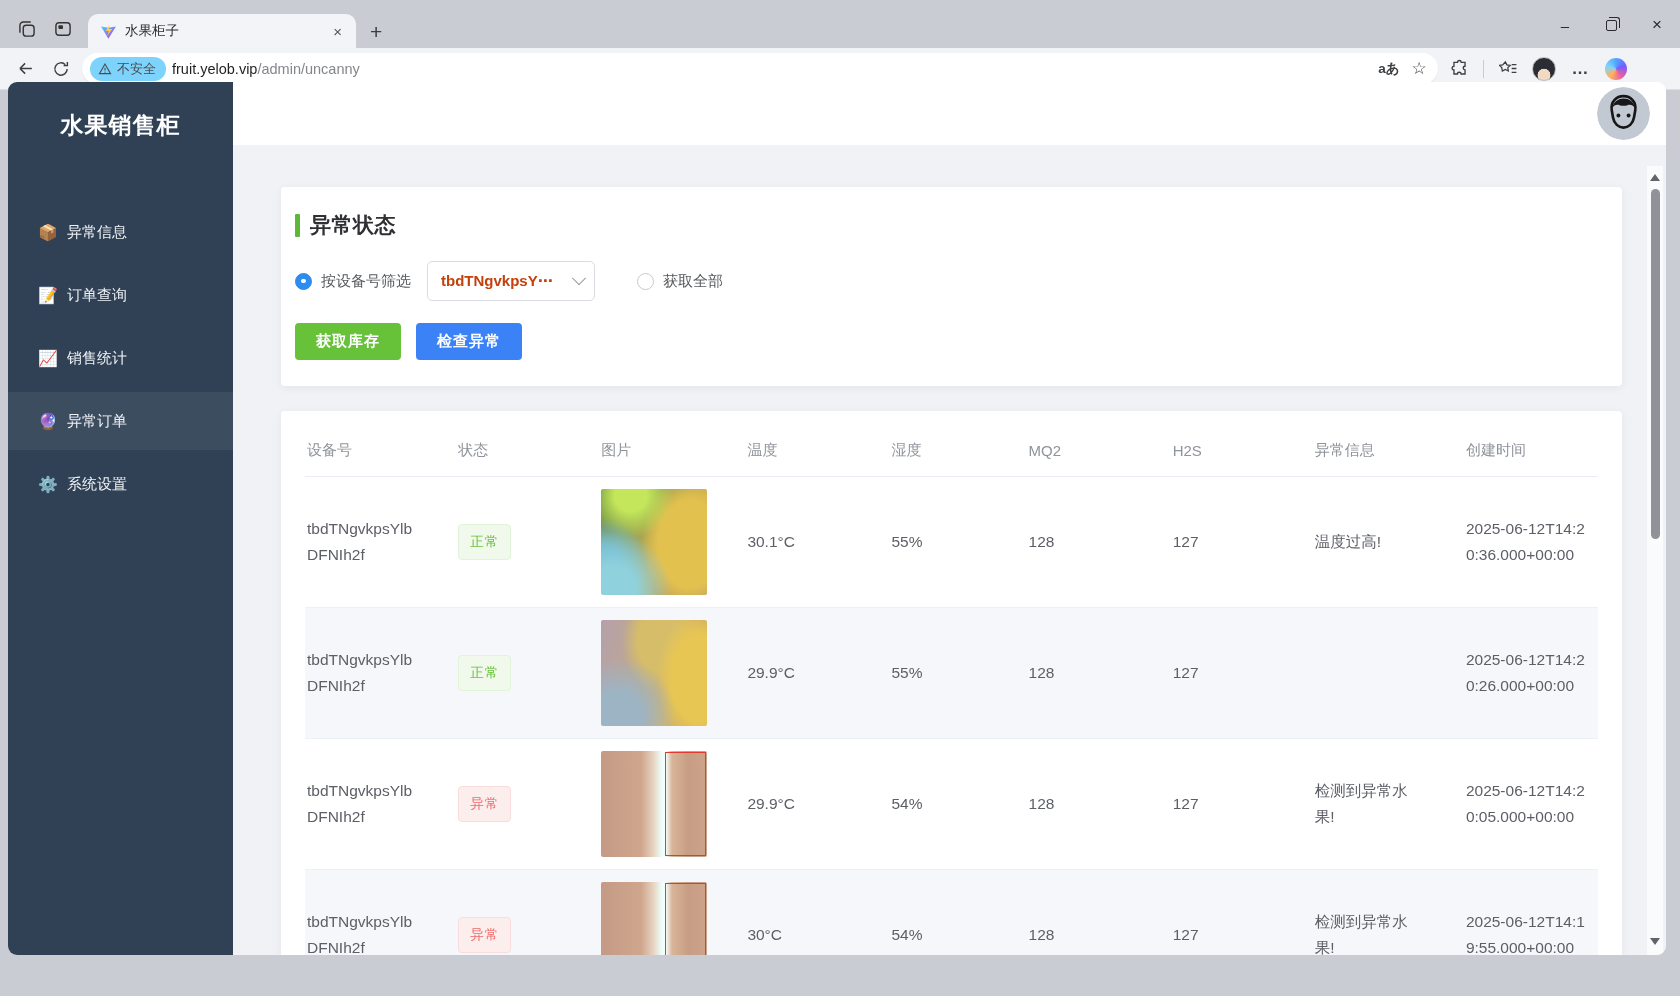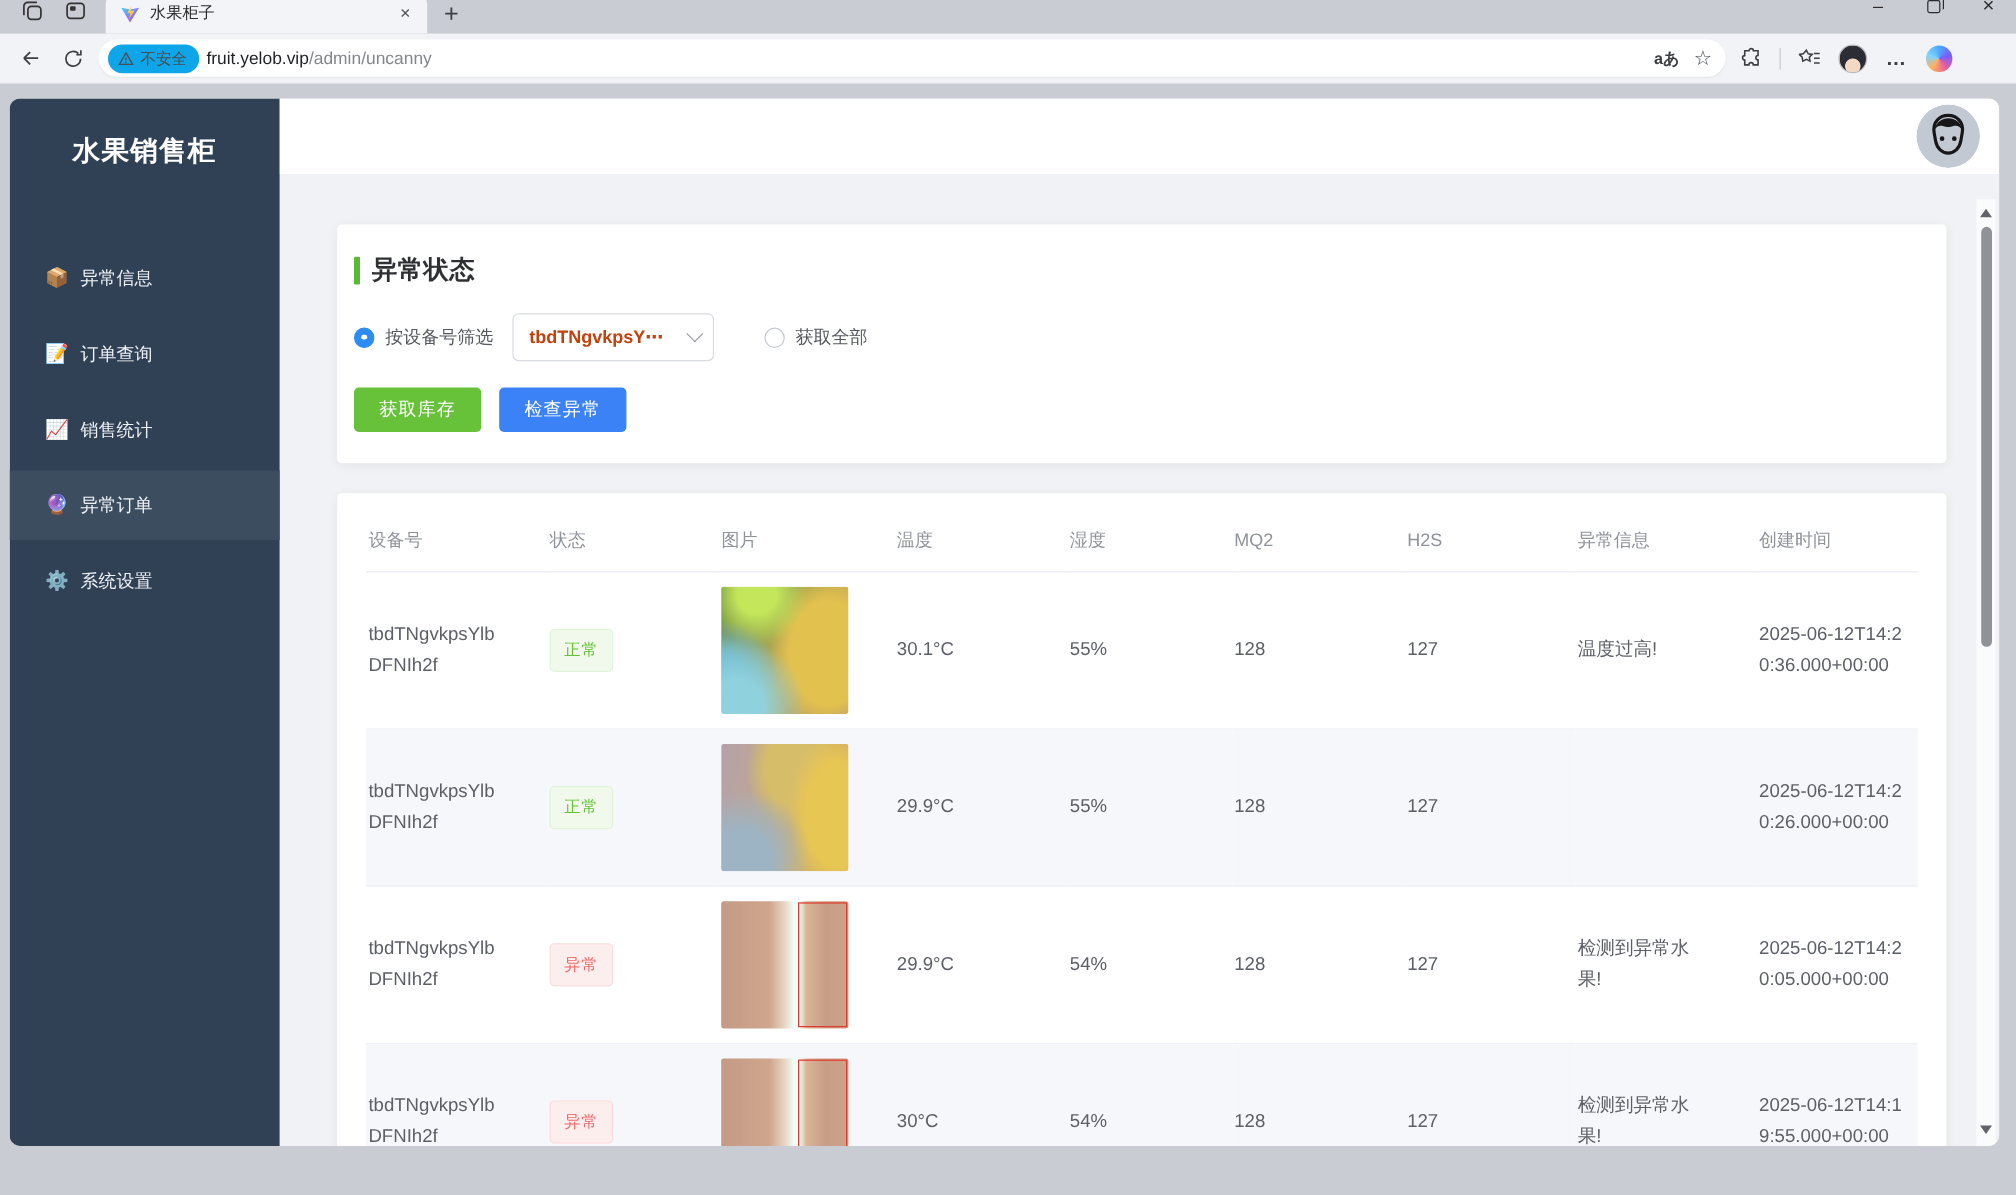--- a/index.html
+++ b/index.html
@@ -1,35 +1,35 @@
 <!DOCTYPE html>
 <html><head>
 <meta charset="utf-8">
 <style>
   * { margin:0; padding:0; box-sizing:border-box; }
   html,body { width:1680px; height:996px; overflow:hidden; }
   body { background:#c9ccd2; font-family:"Liberation Sans","DejaVu Sans",sans-serif; position:relative; }
 
   
-  .titlebar { height:28px; background:#c9ccd2; display:flex; align-items:flex-end; }
+  .titlebar { height:48px; background:#c9ccd2; display:flex; align-items:flex-end; }
   .tb-btns { display:flex; align-items:center; gap:14px; padding:0 14px 8px 16px; }
   .tb-ic { width:22px; height:22px; display:flex; align-items:center; justify-content:center; }
   .tab { width:268px; height:34px; background:#f3f4f7; border-radius:10px 10px 0 0; display:flex; align-items:center; padding:0 10px 0 12px; gap:8px; }
   .tab-title { flex:1; font-size:13.5px; color:#2b2b2e; white-space:nowrap; overflow:hidden; }
   .tab-close { font-size:15px; color:#54565a; padding:0 4px; cursor:default; }
   .newtab { font-size:21px; color:#3c3e42; padding:0 14px 4px 14px; }
   .win-controls { margin-left:auto; display:flex; align-items:flex-start; height:40px; }
   .win-btn { width:46px; height:34px; display:flex; align-items:center; justify-content:center; color:#2b2b2e; font-size:15px; }
   .win-restore { width:11px; height:11px; border:1.4px solid #2b2b2e; border-radius:2px; position:relative; }
   .win-restore:before { content:""; position:absolute; left:2px; top:-4px; width:10px; height:10px; border-top:1.4px solid #2b2b2e; border-right:1.4px solid #2b2b2e; border-radius:0 3px 0 0; }
 
   .toolbar { height:42px; background:#f1f3f6; display:flex; align-items:center; padding:0 10px; gap:6px; border-bottom:1px solid #dcdfe3; }
   .nav-ic { width:30px; height:30px; display:flex; align-items:center; justify-content:center; border-radius:6px; color:#3c4043; }
   .urlbar { flex:0 0 1356px; height:31px; background:#ffffff; border-radius:16px; display:flex; align-items:center; padding:0 6px 0 8px; gap:6px; box-shadow:0 1px 2px rgba(0,0,0,.06); }
-  .sec-chip { display:flex; align-items:center; gap:5px; background:#0ea5e9; border-radius:12px; padding:3px 10px 3px 8px; font-size:13px; color:#4a4d51; }
+  .sec-chip { display:flex; align-items:center; gap:5px; background:#7dd3fc; border-radius:12px; padding:3px 10px 3px 8px; font-size:13px; color:#4a4d51; }
   .url-text { font-size:14.5px; color:#1f2023; }
   .url-text .path { color:#83868b; }
   .url-right { margin-left:auto; display:flex; align-items:center; gap:4px; }
   .small-ic { width:26px; height:26px; display:flex; align-items:center; justify-content:center; font-size:13.5px; color:#3c4043;font-weight:bold; }
   .tb-divider { width:1px; height:18px; background:#c9cbce; margin:0 3px; }
   .mini-avatar { width:24px; height:24px; border-radius:50%; background:radial-gradient(circle at 50% 78%, #f2d9c4 0 30%, #2c2c34 33%); border:1px solid #b9bcc0; }
   .copilot { width:22px; height:22px; border-radius:50%; background:conic-gradient(#4fa7ff, #7a5cff, #e85fa0, #ffb25e, #7fd4ff, #4fa7ff); }
 
   
   .frame { position:absolute; left:8px; right:14px; top:82px; bottom:41px; background:#f0f2f5; border-radius:9px; overflow:hidden; display:flex;justify-content:space-between; }
@@ -54,21 +54,21 @@
   .filter-row { display:flex; align-items:center; margin-bottom:22px; }
   .radio { display:flex; align-items:center; gap:9px; font-size:15px; color:#56595e; }
   .radio-dot { width:17px; height:17px; border-radius:50%; border:1.5px solid #c6cad0; background:#fff; position:relative; }
   .radio.checked .radio-dot { background:#2d8cf0; border-color:#2d8cf0; }
   .radio.checked .radio-dot:after { content:""; position:absolute; left:5px; top:5px; width:4.5px; height:4.5px; border-radius:50%; background:#fff; }
   .select { width:168px; height:40px; border:1px solid #d9dce2; border-radius:5px; margin-left:16px; display:flex; align-items:center; padding:0 10px 0 13px; }
   .select-value { flex:1; font-size:15px; font-weight:bold; color:#c2410c; white-space:nowrap; overflow:hidden; }
   .chevron { width:10px; height:10px; border-right:1.8px solid #9a9da3; border-bottom:1.8px solid #9a9da3; transform:rotate(45deg) translate(-2px,-2px); }
   .radio-all { margin-left:42px; }
   .btn-row { display:flex; gap:15px; }
-  .btn { height:37px; padding:0 21px; border:none; border-radius:4px; color:#fff; font-size:15px; font-weight:normal; letter-spacing:1px; font-family:inherit; cursor:pointer; }
+  .btn { height:37px; padding:0 21px; border:none; border-radius:4px; color:#fff; font-size:15px; font-weight:bold; letter-spacing:1px; font-family:inherit; cursor:pointer; }
   .btn-green { background:#67c23a; }
   .btn-red { background:#3b82f6; }
 
   .table-card { margin-top:25px; padding:10px 24px 24px 24px; }
   table { width:100%; border-collapse:collapse; table-layout:fixed; }
   th { text-align:left; font-size:15px; font-weight:normal; color:#8f939a; padding:20px 10px 16px 2px; border-bottom:1px solid #e9ecf2; }
   td { font-size:15.5px; color:#5c5f66; padding:12px 10px 12px 2px; border-bottom:1px solid #edf0f5; vertical-align:middle; line-height:26px; }
   tr.striped td { background:#f6f7fa; }
   .c-device { width:150px; } .c-status { width:142px; } .c-image { width:145px; }
   .c-temp { width:143px; } .c-hum { width:136px; } .c-mq2 { width:143px; }

